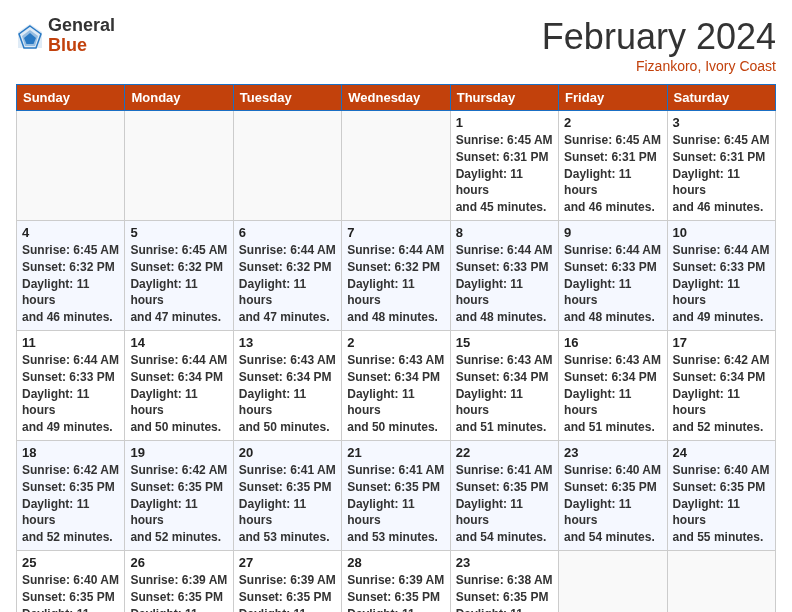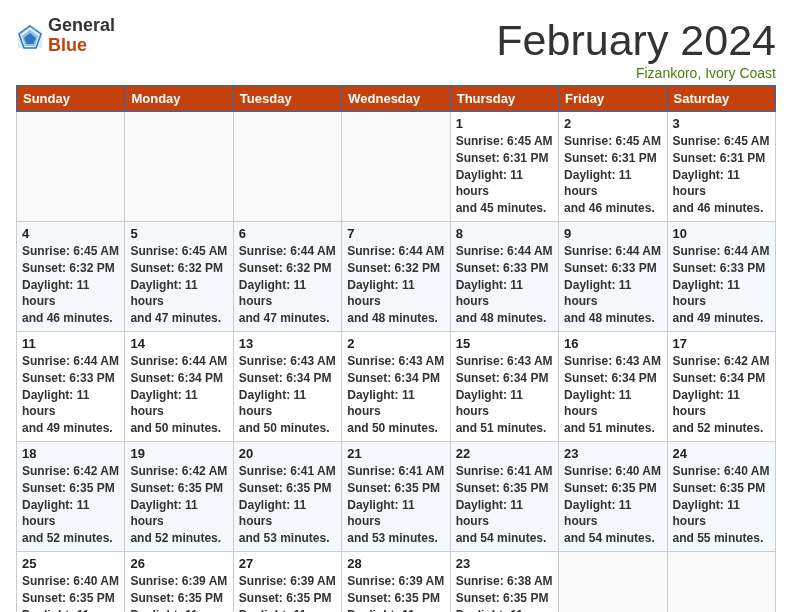--- a/index.html
+++ b/index.html
@@ -14,21 +14,21 @@
       width: 792px;
       height: 612px;
       padding: 16px;
       display: flex;
       flex-direction: column;
     }
     .header {
       display: flex;
       justify-content: space-between;
       align-items: flex-start;
-      margin-bottom: 4px;
+      margin-bottom: 10px;
     }
     .logo {
       display: flex;
       align-items: center;
       gap: 4px;
     }
     .logo-text {
       display: flex;
       flex-direction: column;
       line-height: 1.1;
@@ -44,27 +44,27 @@
       color: #c2410c;
     }
     .logo-icon {
       width: 28px;
       height: 28px;
     }
     .header-right {
       text-align: right;
     }
     .month-title {
-      font-size: 43px;
+      font-size: 36px;
       font-weight: normal;
       color: #333;
     }
     .location {
       font-size: 14px;
-      color: #4d7c0f;
+      color: #c2410c;
     }
     .calendar {
       flex: 1;
       border: 1px solid #ccc;
       border-collapse: collapse;
       width: 100%;
       table-layout: fixed;
     }
     .calendar th {
       background-color: #c2410c;

